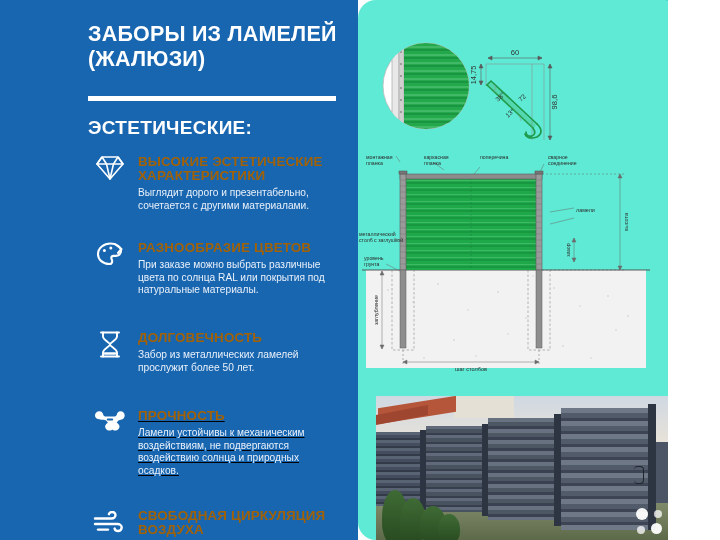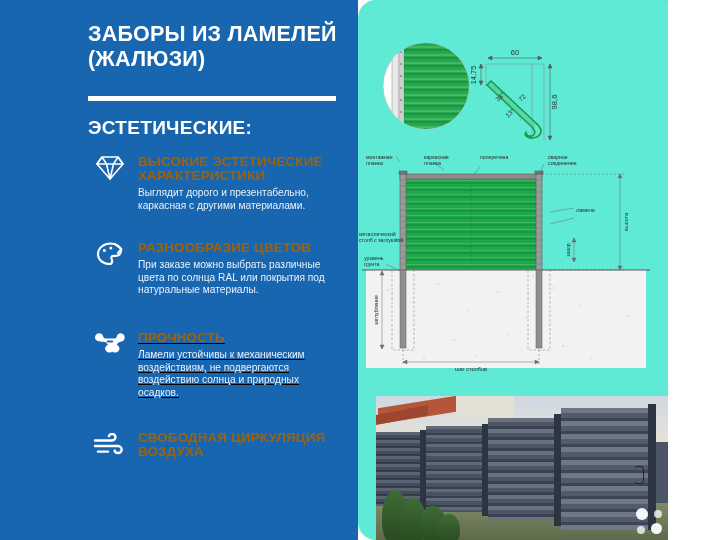--- a/index.html
+++ b/index.html
@@ -123,39 +123,53 @@
         <span class="adv-icon">
           <svg width="28" height="26" viewBox="0 0 28 26" fill="none" stroke="#ffffff" stroke-width="1.6" stroke-linejoin="round">
             <path d="M6 2h16l5 7-13 15L1 9z"></path>
             <path d="M6 2l-5 7h26L22 2"></path>
             <path d="M10.5 9L14 24 17.5 9"></path>
             <path d="M6 2l4.5 7M22 2l-4.5 7"></path>
           </svg>
         </span>
         <div class="adv-body">
           <div class="adv-head">ВЫСОКИЕ ЭСТЕТИЧЕСКИЕ ХАРАКТЕРИСТИКИ</div>
-          <div class="adv-text">Выглядит дорого и презентабельно, каркасная с другими материалами.</div>
+          <div class="adv-text">Выглядит дорого и презентабельно, сочетается с другими материалами.</div>
         </div>
       </div>
 
       <div class="adv" style="height:82px;">
         <span class="adv-icon">
           <svg width="29" height="26" viewBox="0 0 29 26" fill="none" stroke="#ffffff" stroke-width="2.1" stroke-linecap="round" stroke-linejoin="round">
             <path d="M13.5 23C6.8 23 2 18.6 2 13.2 2 7 8 2.5 14.5 2.5c6 0 10.5 3.4 10.5 7.6 0 3.2-2.6 4.8-5.2 4.8h-2.1c-1.5 0-2.4 1-2.4 2.2 0 1.1.9 1.6.9 2.8 0 1.7-1.2 3.1-2.7 3.1z"></path>
             <circle cx="8.4" cy="9.6" r="1.5" fill="#ffffff" stroke="none"></circle>
             <circle cx="14.8" cy="7" r="1.5" fill="#ffffff" stroke="none"></circle>
             <path d="M19.5 3.5l6 4.5-3.5 4"></path>
           </svg>
         </span>
         <div class="adv-body">
           <div class="adv-head">РАЗНООБРАЗИЕ ЦВЕТОВ</div>
           <div class="adv-text">При заказе можно выбрать различные цвета по солнца RAL или покрытия под натуральные материалы.</div>
         </div>
       </div>
 
+      <div class="adv" style="height:70px;">
+        <span class="adv-icon">
+          <svg width="22" height="27" viewBox="0 0 22 27" fill="none" stroke="#ffffff" stroke-width="1.9" stroke-linecap="round" stroke-linejoin="round">
+            <path d="M2 1.5h18M2 25.5h18"></path>
+            <path d="M4 1.5v4c0 3.5 7 6.2 7 8s-7 4.5-7 8v4"></path>
+            <path d="M18 1.5v4c0 3.5-7 6.2-7 8s7 4.5 7 8v4"></path>
+            <path d="M6 22.5h10" stroke-width="2.6"></path>
+          </svg>
+        </span>
+        <div class="adv-body">
+          <div class="adv-head">ДОЛГОВЕЧНОСТЬ</div>
+          <div class="adv-text">Забор из металлических ламелей прослужит более 50 лет.</div>
+        </div>
+      </div>
 
       <div class="adv" style="height:84px;text-decoration:underline;">
         <span class="adv-icon">
           <svg width="34" height="24" viewBox="0 0 34 24" fill="#ffffff">
             <path d="M6.5 2.2c2.1 0 3.3 1.4 3.6 3.1.2 1.3 1 2 2.2 2.2h9.4c1.2-.2 2-.9 2.2-2.2.3-1.7 1.5-3.1 3.6-3.1 2.4 0 4.2 1.9 4.2 4.3 0 2.3-1.6 4.1-3.9 4.3-1.3.1-2.3.5-3 1.4l-1.1 1.4 1.6 1.3c.8.7 1.2 1.6 1.2 2.6 0 2.2-1.8 4-4 4h-1.1c-.9 0-1.6-.4-2.1-1-.5.6-1.2 1-2.1 1h-1.1c-2.2 0-4-1.8-4-4 0-1 .4-1.9 1.2-2.6l1.6-1.3-1.1-1.4c-.7-.9-1.7-1.3-3-1.4C3.6 10.6 2 8.8 2 6.5c0-2.4 1.8-4.3 4.5-4.3z"></path>
             <rect x="13.8" y="9.6" width="6.4" height="2" rx="1" fill="#1865b0"></rect>
           </svg>
         </span>
         <div class="adv-body">
           <div class="adv-head">ПРОЧНОСТЬ</div>

